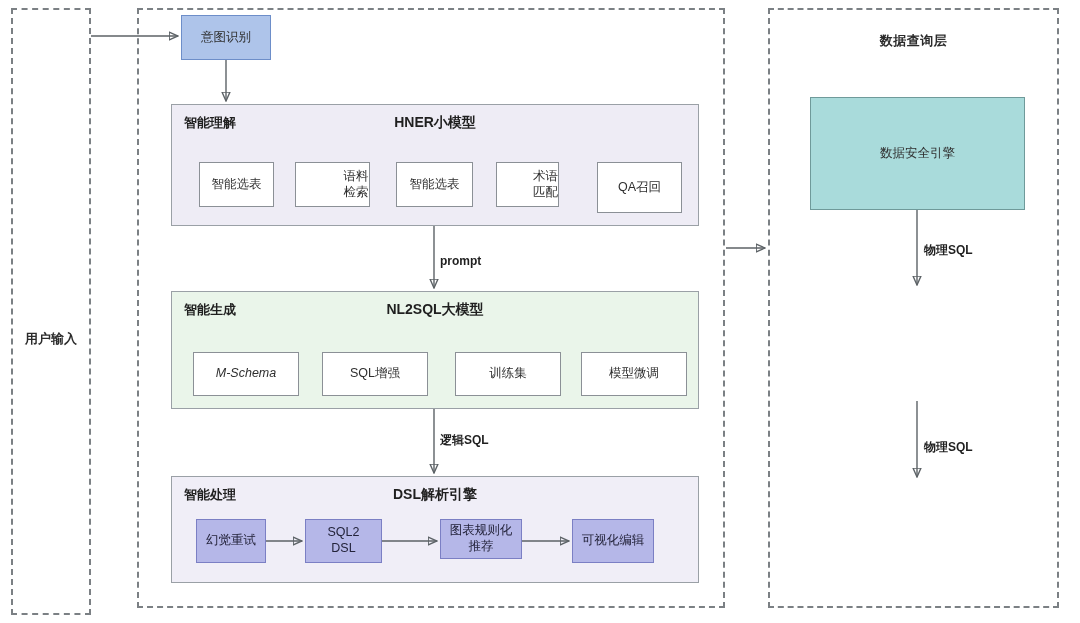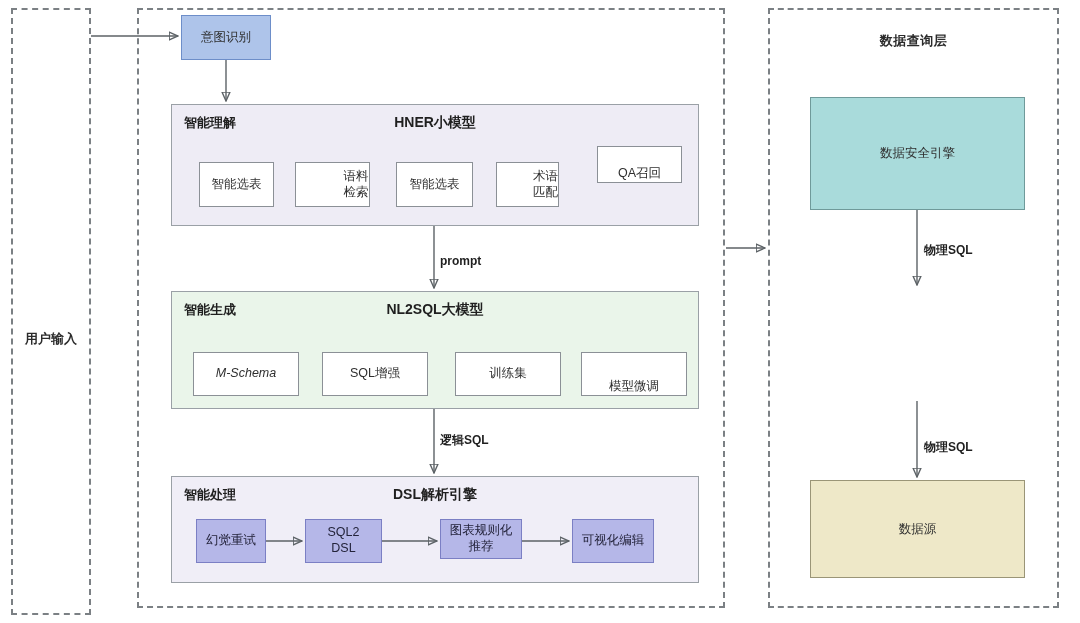--- a/index.html
+++ b/index.html
@@ -159,38 +159,38 @@
   </div>
   <div class="item" style="left:295px; top:162px; width:75px; height:45px;padding-left:47px;">
     <span>语料检索</span>
   </div>
   <div class="item" style="left:396px; top:162px; width:77px; height:45px;">
     <span>智能选表</span>
   </div>
   <div class="item" style="left:496px; top:162px; width:63px; height:45px;padding-left:36px;">
     <span>术语匹配</span>
   </div>
-  <div class="item" style="left:597px; top:146px; width:85px; height:37px;align-items:flex-end;">
+  <div class="item" style="left:597px; top:162px; width:85px; height:51px;">
     <span>QA召回</span>
   </div>
 
   <div class="stage" style="left:171px; top:291px; width:528px; height:118px; background:#eaf5ea;">
     <div class="stage-name">智能生成</div>
     <div class="stage-header">NL2SQL大模型</div>
   </div>
   <div class="item" style="left:193px; top:352px; width:106px; height:44px;font-style:italic;">
     <span>M-Schema</span>
   </div>
   <div class="item" style="left:322px; top:352px; width:106px; height:44px;">
     <span>SQL增强</span>
   </div>
   <div class="item" style="left:455px; top:352px; width:106px; height:44px;">
     <span>训练集</span>
   </div>
-  <div class="item" style="left:581px; top:352px; width:106px; height:44px;align-items:flex-end;">
+  <div class="item" style="left:581px; top:352px; width:106px; height:44px;">
     <span>模型微调</span>
   </div>
 
   <div class="stage" style="left:171px; top:476px; width:528px; height:107px; background:#f0eef7;">
     <div class="stage-name">智能处理</div>
     <div class="stage-header">DSL解析引擎</div>
   </div>
   <div class="item purple" style="left:196px; top:519px; width:70px; height:44px;">
     <span style="white-space:pre-line;">幻觉重试</span>
   </div>
@@ -201,23 +201,20 @@
   <div class="item purple" style="left:440px; top:519px; width:82px; height:40px;">
     <span style="white-space:pre-line;">图表规则化
 推荐</span>
   </div>
   <div class="item purple" style="left:572px; top:519px; width:82px; height:44px;">
     <span style="white-space:pre-line;">可视化编辑</span>
   </div>
 
   <div class="node teal" style="left:810px; top:97px; width:215px; height:113px;">
     <span>数据安全引擎</span>
-  </div>
-  <div class="node beige" style="left:810px; top:480px; width:215px; height:98px;">
-    <span>数据源</span>
   </div>
 
   <svg class="conn" style="left:0; top:0; width:1080px; height:623px;" viewBox="0 0 1080 623">
     <defs>
       <marker id="arrow" viewBox="0 0 10 10" refX="9" refY="5" markerWidth="7" markerHeight="7" orient="auto-start-reverse">
         <path d="M 0 1 L 9 5 L 0 9 z" fill="#5c6266" stroke="none"></path>
       </marker>
     </defs>
 
     <line x1="91" y1="36" x2="178" y2="36" marker-end="url(#arrow)"></line>

